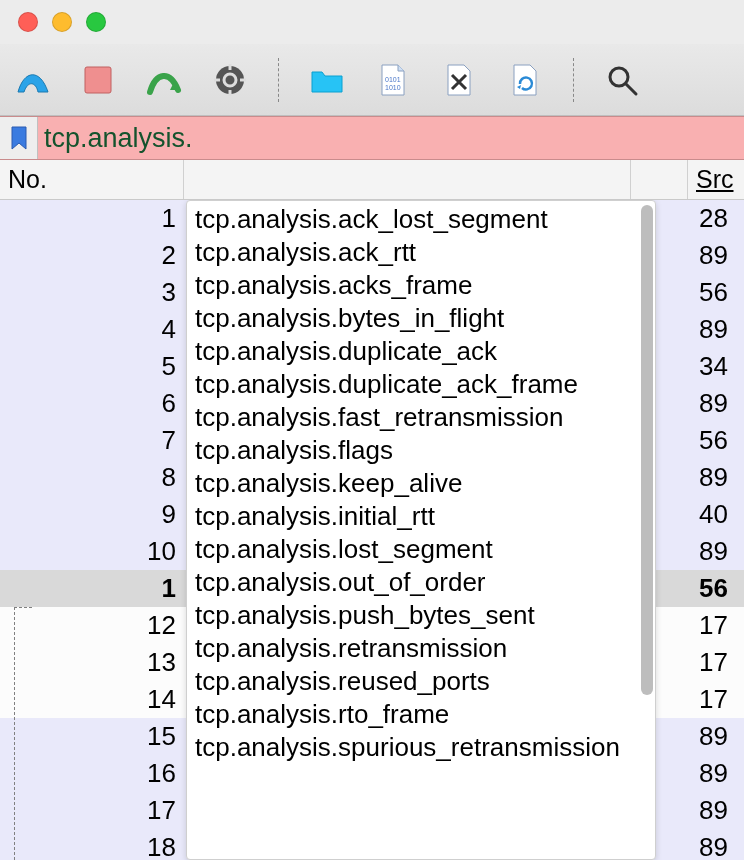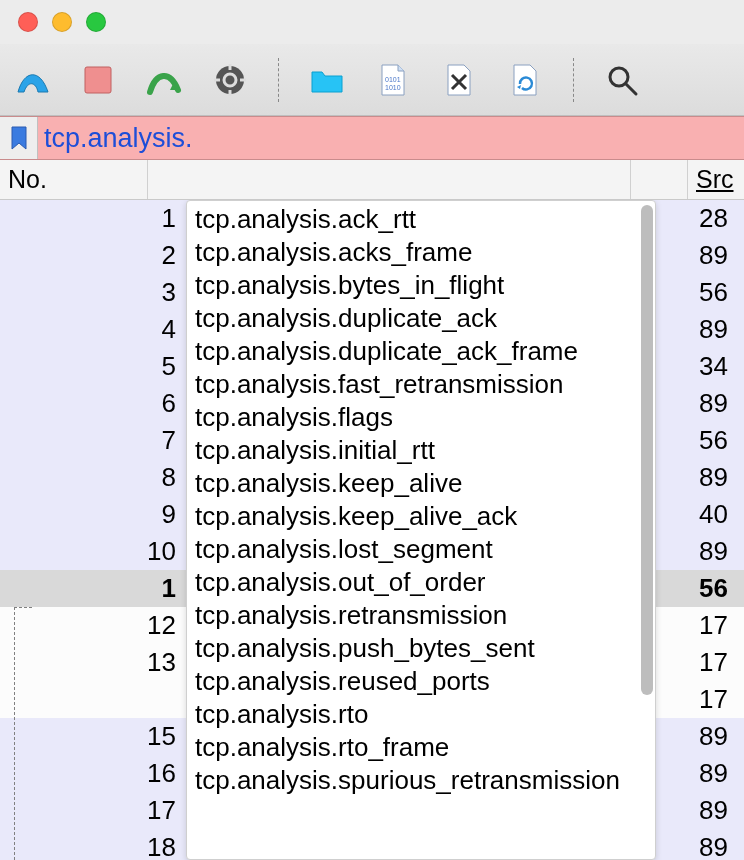--- a/index.html
+++ b/index.html
@@ -16,27 +16,27 @@
   
   .toolbar { height: 72px; display: flex; align-items: center; padding: 0 10px; gap: 22px; background: linear-gradient(#e9e9e9,#dcdcdc); border-bottom: 1px solid #bfbfbf; }
   .tool { width: 44px; height: 44px; display: flex; align-items: center; justify-content: center; border-radius: 6px; }
   .tool svg { width: 36px; height: 36px; }
   .sep { width: 1px; height: 44px; border-left: 1px dashed #888; margin: 0 4px; }
 
   
   .filterbar { height: 44px; display: flex; align-items: stretch; background: #f9b0b1; border-top: 1px solid #c98b8c; border-bottom: 1px solid #c98b8c; }
   .bookmark-tab { width: 38px; display:flex; align-items:center; justify-content:center; background:#eeeeee; border-right:1px solid #c0c0c0; }
   .bookmark-tab svg { width: 18px; height: 24px; }
-  .filter-input { flex:1; border:none; background:transparent; font-size: 27px; padding: 0 6px; color:#1d4ed8; outline:none; font-family: inherit; }
+  .filter-input { flex:1; border:none; background:transparent; font-size: 27px; padding: 0 6px; color:#14532d; outline:none; font-family: inherit; }
   .filter-input::selection { background:#b3d7ff; }
 
   
   .headers { height: 40px; display:flex; background:#f4f4f4; border-bottom:1px solid #c9c9c9; }
   .hcol { display:flex; align-items:center; padding: 0 8px; font-size: 25px; color:#000; border-right:1px solid #d0d0d0; }
-  .hcol.no  { width: 148px; }
+  .hcol.no  { width: 184px; }
   .hcol.mid { flex:1; border-right:1px solid #d0d0d0; position:relative; }
   .hcol.mid::after { content:""; position:absolute; right:56px; top:0; bottom:0; width:1px; background:#d0d0d0; }
   .hcol.src { width: 56px; border-right:none;text-decoration:underline; }
 
   
   .list { position: relative; height: calc(860px - 44px - 72px - 44px - 40px); overflow:hidden; }
   .rows { }
   .row { height: 37px; display:flex; align-items:center; font-size: 26px; }
   .row .num { width: 184px; text-align:right; padding-right: 8px; }
   .row .gap { flex:1; }
@@ -205,20 +205,21 @@
         <div class="num">12</div>
         <div class="gap"></div>
         <div class="val">17</div>
       </div>
       <div class="row white">
         <div class="num">13</div>
         <div class="gap"></div>
         <div class="val">17</div>
       </div>
       <div class="row white">
+        <div class="num">14</div>
         <div class="gap"></div>
         <div class="val">17</div>
       </div>
       <div class="row blue">
         <div class="num">15</div>
         <div class="gap"></div>
         <div class="val">89</div>
       </div>
       <div class="row blue">
         <div class="num">16</div>
@@ -233,34 +234,33 @@
       <div class="row blue">
         <div class="num">18</div>
         <div class="gap"></div>
         <div class="val">89</div>
       </div>
     </div>
   <div class="bracket"></div>
 
   <div class="popup">
     <div class="popup-inner" id="popup-items">
+        <div class="item">tcp.analysis.ack_lost_segment</div>
         <div class="item">tcp.analysis.ack_rtt</div>
         <div class="item">tcp.analysis.acks_frame</div>
         <div class="item">tcp.analysis.bytes_in_flight</div>
         <div class="item">tcp.analysis.duplicate_ack</div>
         <div class="item">tcp.analysis.duplicate_ack_frame</div>
         <div class="item">tcp.analysis.fast_retransmission</div>
         <div class="item">tcp.analysis.flags</div>
+        <div class="item">tcp.analysis.keep_alive</div>
         <div class="item">tcp.analysis.initial_rtt</div>
-        <div class="item">tcp.analysis.keep_alive</div>
-        <div class="item">tcp.analysis.keep_alive_ack</div>
         <div class="item">tcp.analysis.lost_segment</div>
         <div class="item">tcp.analysis.out_of_order</div>
+        <div class="item">tcp.analysis.push_bytes_sent</div>
         <div class="item">tcp.analysis.retransmission</div>
-        <div class="item">tcp.analysis.push_bytes_sent</div>
         <div class="item">tcp.analysis.reused_ports</div>
-        <div class="item">tcp.analysis.rto</div>
         <div class="item">tcp.analysis.rto_frame</div>
         <div class="item">tcp.analysis.spurious_retransmission</div>
       </div>
     <div class="popup-scroll"></div>
   </div>
 </div>
 
 </body></html>

